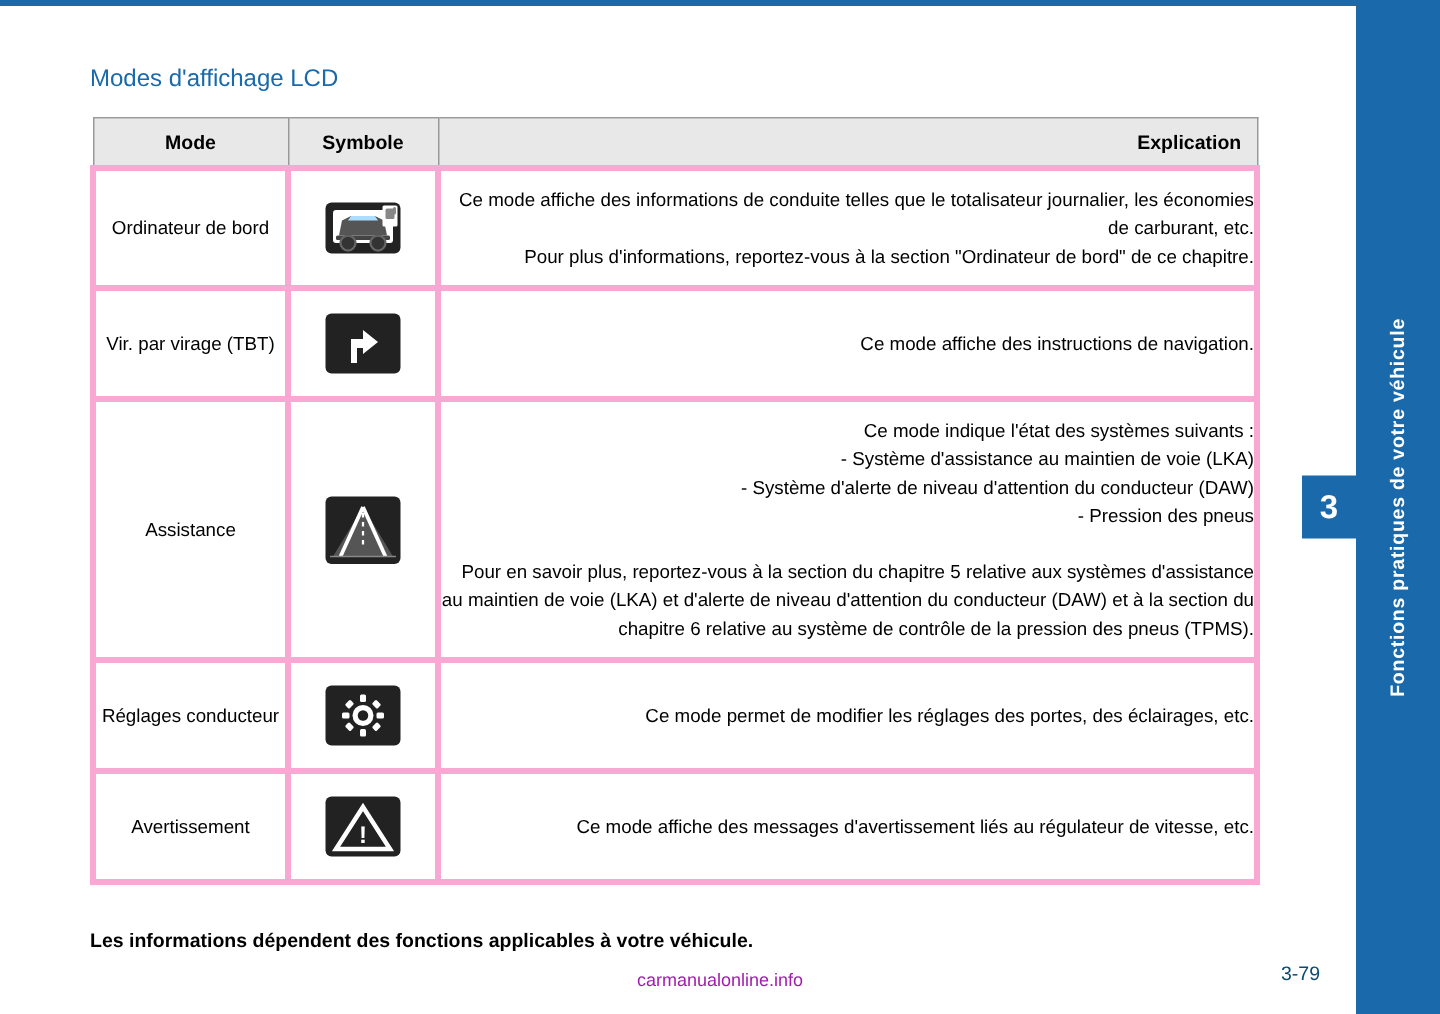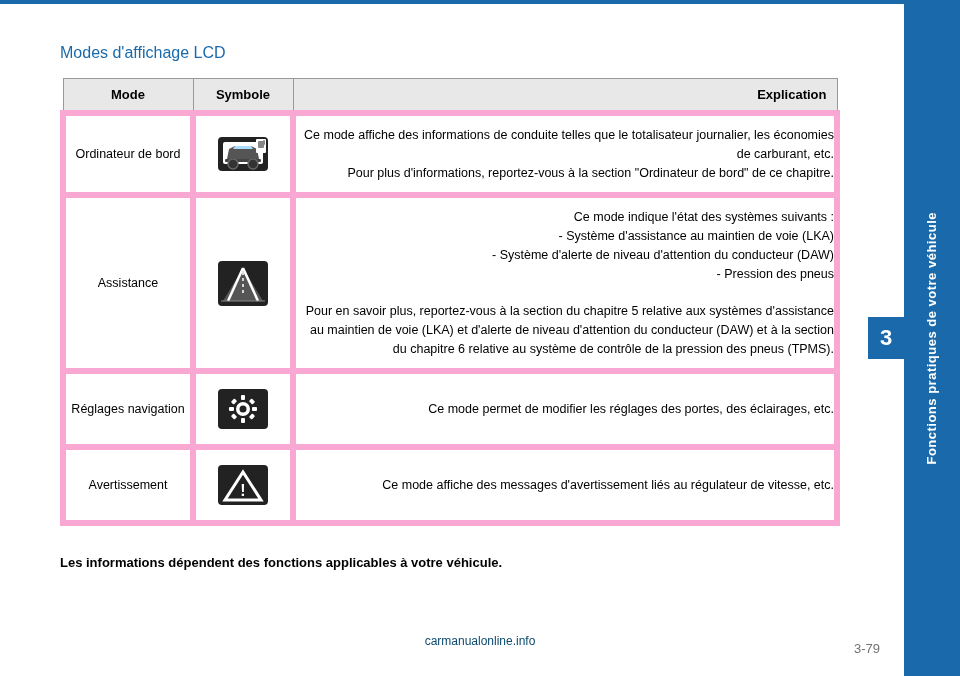--- a/index.html
+++ b/index.html
@@ -41,21 +41,21 @@
       background: #e8e8e8;
       border: 1px solid #999;
       padding: 8px 10px;
       font-weight: bold;
       font-size: 13px;
       text-align: center;
       margin-top: 47px;
     }
 
     tbody tr td {
-      border: 6px solid #f9a8d4;
+      border: 4px solid #f9a8d4;
       padding: 10px 0;
       vertical-align: middle;
       font-size: 12.5px;
       line-height: 1.5;
     }
 
     .col-mode {
       width: 130px;
       text-align: center;
     }
@@ -121,30 +121,30 @@
       display: flex;
       align-items: center;
       justify-content: center;
     }
 
     .page-number {
       position: absolute;
       bottom: 20px;
       right: 80px;
       font-size: 13px;
-      color: #737373;
+      color: #0c4a6e;
     }
 
     .watermark {
       position: absolute;
-      bottom: 28px;
+      bottom: 16px;
       left: 50%;
       transform: translateX(-50%);
       font-size: 12px;
-      color: #0c4a6e;
+      color: #a21caf;
     }
   </style>
 </head>
 <body>
 
 <div class="top-bar"></div>
 
 <div class="main-content">
 
   <div class="page-title">Modes d'affichage LCD</div>
@@ -179,20 +179,36 @@
               <rect x="50" y="11" width="2" height="5" rx="1" fill="#888"></rect>
             </svg>
           </div>
         </td>
         <td class="col-explication">
           Ce mode affiche des informations de conduite telles que le totalisateur journalier, les économies de carburant, etc.<br>
           Pour plus d'informations, reportez-vous à la section "Ordinateur de bord" de ce chapitre.
         </td>
       </tr>
 
+      <tr>
+        <td class="col-mode">Vir. par virage (TBT)</td>
+        <td class="col-symbol">
+          <div class="symbol-cell">
+
+            <svg width="60" height="50" viewBox="0 0 60 50">
+              <rect x="5" y="5" width="50" height="40" rx="4" fill="#222"></rect>
+
+              <path d="M22 38 L22 22 L30 22 L30 16 L40 24 L30 32 L30 28 L26 28 L26 38 Z" fill="#fff"></path>
+            </svg>
+          </div>
+        </td>
+        <td class="col-explication">
+          Ce mode affiche des instructions de navigation.
+        </td>
+      </tr>
 
       <tr>
         <td class="col-mode">Assistance</td>
         <td class="col-symbol">
           <div class="symbol-cell">
 
             <svg width="60" height="55" viewBox="0 0 60 55">
               <rect x="5" y="5" width="50" height="45" rx="4" fill="#222"></rect>
 
               <polygon points="30,12 50,45 10,45" fill="#555"></polygon>
@@ -210,21 +226,21 @@
         <td class="col-explication">
           Ce mode indique l'état des systèmes suivants  :<br>
           - Système d'assistance au maintien de voie (LKA)<br>
           - Système d'alerte de niveau d'attention du conducteur (DAW)<br>
           - Pression des pneus<br><br>
           <span class="bold-text">Pour en savoir plus, reportez-vous à la section du chapitre 5 relative aux systèmes d'assistance au maintien de voie (LKA) et d'alerte de niveau d'attention du conducteur (DAW) et à la section du chapitre 6 relative au système de contrôle de la pression des pneus (TPMS).</span>
         </td>
       </tr>
 
       <tr>
-        <td class="col-mode">Réglages navigation</td>
+        <td class="col-mode">Réglages conducteur</td>
         <td class="col-symbol">
           <div class="symbol-cell">
 
             <svg width="60" height="50" viewBox="0 0 60 50">
               <rect x="5" y="5" width="50" height="40" rx="4" fill="#222"></rect>
 
               <circle cx="30" cy="25" r="7" fill="#fff"></circle>
               <circle cx="30" cy="25" r="3.5" fill="#222"></circle>
 
               <rect x="28" y="11" width="4" height="5" rx="1" fill="#fff"></rect>

